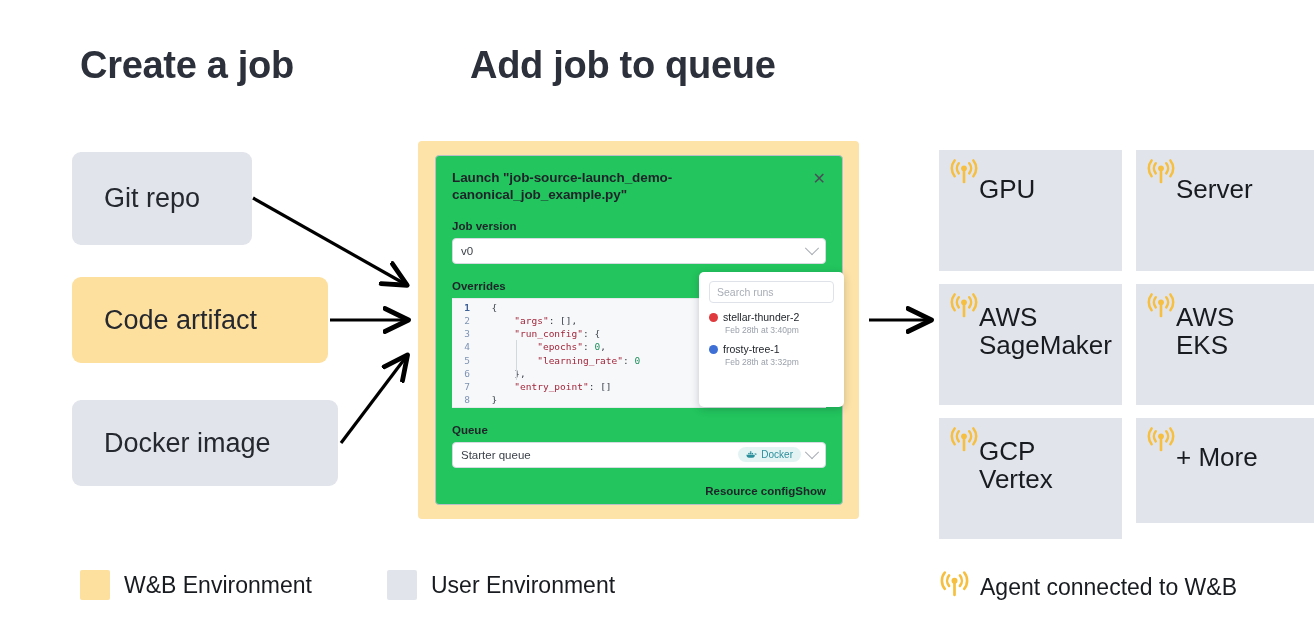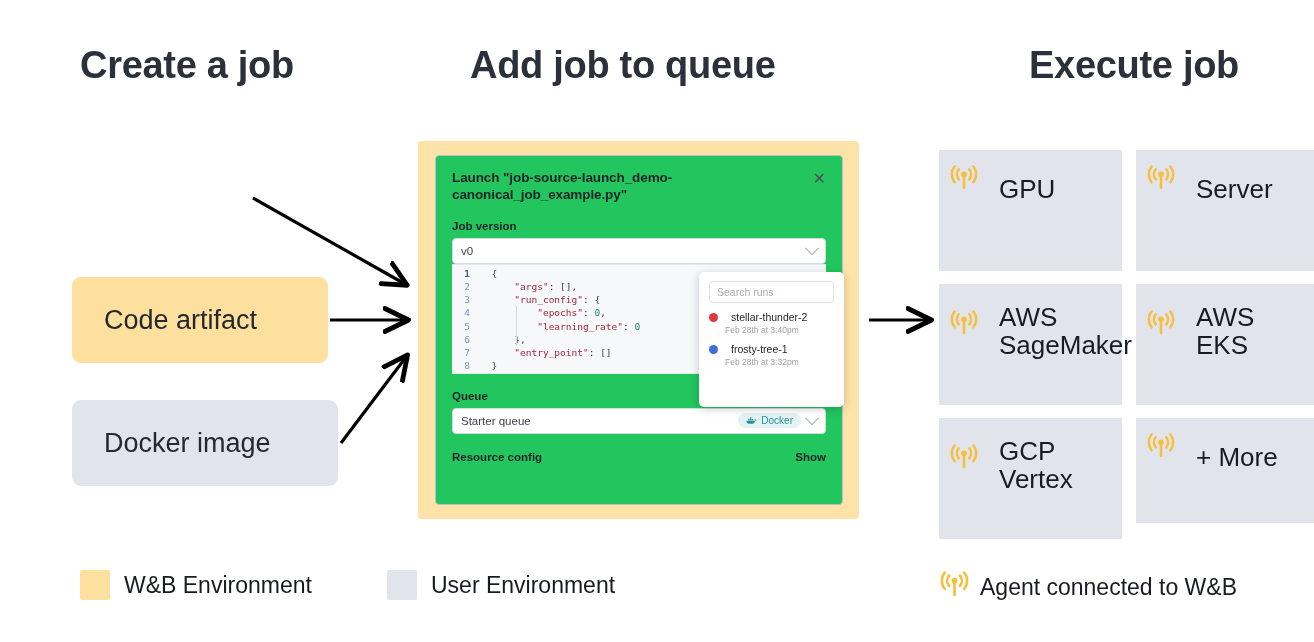--- a/index.html
+++ b/index.html
@@ -203,55 +203,55 @@
     font-size: 10.5px;
     color: #3c4149;
     padding: 0 7px;
     box-sizing: border-box;
     font-family: "Liberation Sans", sans-serif;
     background: #fff;
     outline: none;
   }
   #search-runs-input::placeholder { color: #a8adb6; }
   .run-item { margin-top: 8px; }
-  .run-top { display: flex; align-items: center; gap: 13px; }
+  .run-top { display: flex; align-items: center; gap: 5px; }
   .run-dot { width: 9px; height: 9px; border-radius: 50%; flex: 0 0 auto; }
   .run-name { font-size: 10.5px; color: #22262c; }
   .run-time { font-size: 8.5px; color: #9aa0aa; margin-top: 2px; margin-left: 16px; }
 
   
   #queue-select { position: relative; }
   .docker-badge {
     display: inline-flex;
     align-items: center;
     gap: 4px;
     background: #e3f3f4;
     color: #2b8f9b;
     border-radius: 10px;
     padding: 2px 8px;
     font-size: 10px;
     margin-right: 6px;
   }
   .resource-row {
     display: flex;
     align-items: center;
-    justify-content: space-between;
+    justify-content: flex-end;
     margin-top: 17px;
   }
   .resource-label { font-size: 11.5px; font-weight: bold; color: #1f2329; }
   .show-link { font-size: 11.5px; font-weight: bold; color: #1f2329; cursor: pointer; }
 
   
   .exec-card {
     position: absolute;
     background: #e2e4eb;
     box-sizing: border-box;
     padding: 8px 10px 0 10px;
   }
-  .exec-inner { display: flex; align-items: center; gap: 20px; }
+  .exec-inner { display: flex; align-items: flex-start; gap: 0; }
   .exec-label {
     font-size: 26px;
     color: #181b20;
     line-height: 1.06;
     padding-top: 18px;
   }
   .exec-label .l2 { display: block; }
   .exec-label.two-line { padding-top: 12px; }
 
   
@@ -267,22 +267,24 @@
   #legend-user { left: 351px; top: 570px; }
   #legend-agent{ left: 903px; top: 570px; }
 </style>
 </head>
 <body>
 
 <div id="canvas">
 
   <div id="heading-create" class="col-heading">Create a job</div>
   <div id="heading-add" class="col-heading">Add job to queue</div>
-  <div id="heading-execute" class="col-heading">Execute job</div>
-
+
+  <div id="box-git" class="source-box">
+    <span>Git repo</span>
+  </div>
   <div id="box-code" class="source-box accent">
     <span>Code artifact</span>
   </div>
   <div id="box-docker" class="source-box">
     <span>Docker image</span>
   </div>
 
   <svg id="arrows" viewBox="0 0 1314 642">
     <defs>
       <marker id="ah" markerWidth="9" markerHeight="9" refX="7.2" refY="4.5" orient="auto" markerUnits="strokeWidth">
@@ -304,20 +306,30 @@
         <div class="dialog-title">Launch "job-source-launch_demo-canonical_job_example.py"</div>
         <div class="close-x">✕</div>
       </div>
 
       <div class="field-label">Job version</div>
       <div class="select-box">
         <span>v0</span>
         <span class="chev"></span>
       </div>
 
+      <div class="row-between">
+        <div class="field-label">Overrides</div>
+        <div class="paste-from">
+          <svg width="12" height="12" viewBox="0 0 14 14">
+            <rect x="1" y="3.4" width="8" height="9.2" rx="1.4" fill="none" stroke="#2b303a" stroke-width="1.3"></rect>
+            <path d="M4.2,3.2 V2.2 a1.4 1.4 0 0 1 1.4,-1.4 H11.6 a1.4 1.4 0 0 1 1.4,1.4 V8.6 a1.4 1.4 0 0 1 -1.4,1.4 H10" fill="none" stroke="#2b303a" stroke-width="1.3"></path>
+          </svg>
+          <span>Paste from...</span>
+        </div>
+      </div>
 
       <div id="code-editor">
         <div class="guide"></div>
         <div id="code-lines">
             <div class="code-line">
               <span class="ln">1</span>
               <span class="code-body">&nbsp;&nbsp;<span class="tok-pun">{</span></span>
             </div>
             <div class="code-line">
               <span class="ln">2</span>

